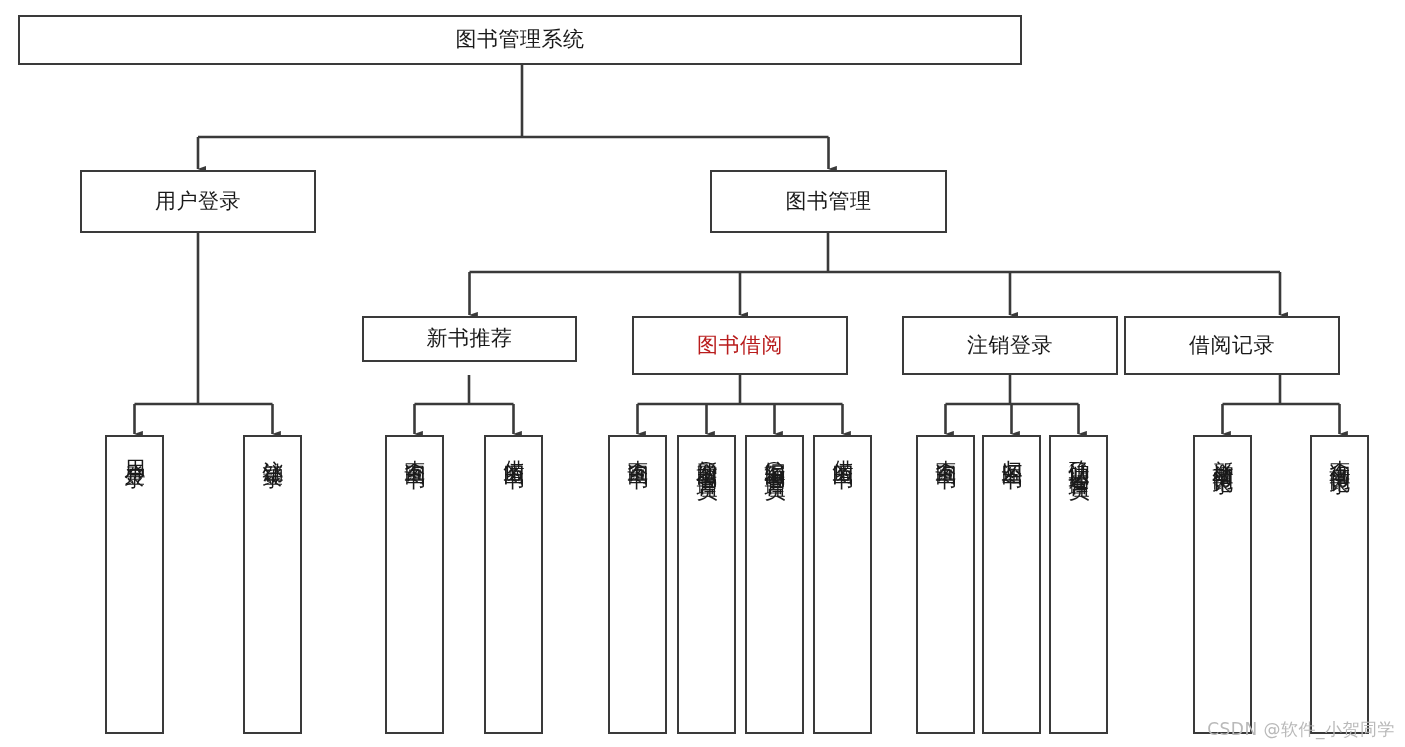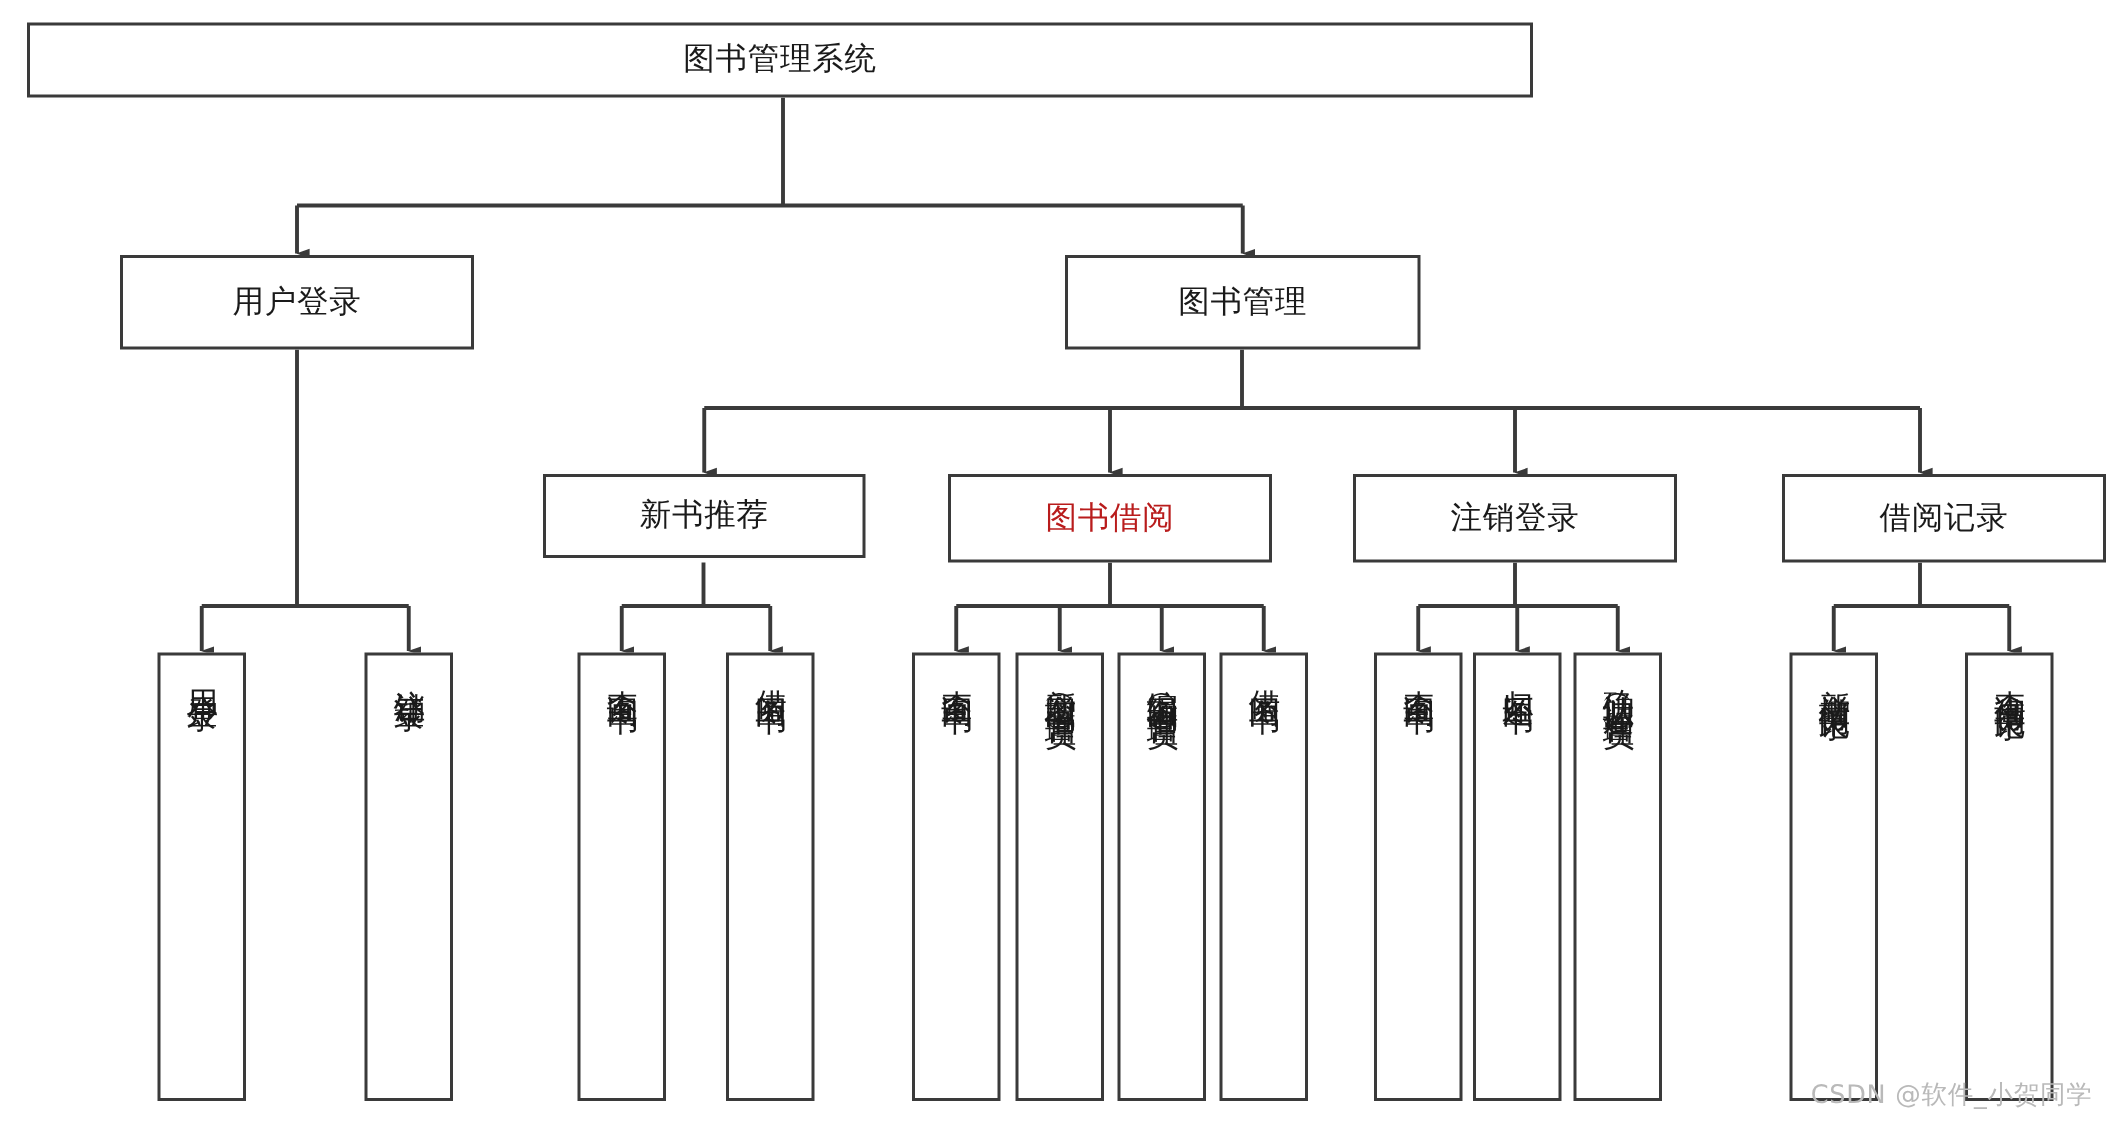--- a/index.html
+++ b/index.html
@@ -114,30 +114,30 @@
   <div id="node-layer">
       <div class="node horiz" style="left: 18px; top: 15px; width: 1004px; height: 50px; border-color: rgb(58, 58, 58); background: rgb(255, 255, 255);">
         <span class="node-label" style="color: rgb(26, 26, 26);">图书管理系统</span>
       </div>
       <div class="node horiz" style="left: 80px; top: 170px; width: 236px; height: 63px; border-color: rgb(58, 58, 58); background: rgb(255, 255, 255);">
         <span class="node-label" style="color: rgb(26, 26, 26);">用户登录</span>
       </div>
       <div class="node horiz" style="left: 710px; top: 170px; width: 237px; height: 63px; border-color: rgb(58, 58, 58); background: rgb(255, 255, 255);">
         <span class="node-label" style="color: rgb(26, 26, 26);">图书管理</span>
       </div>
-      <div class="node horiz" style="left: 362px; top: 316px; width: 215px; height: 56px; border-color: rgb(58, 58, 58); background: rgb(255, 255, 255);">
+      <div class="node horiz" style="left: 362px; top: 316px; width: 215px; height: 46px; border-color: rgb(58, 58, 58); background: rgb(255, 255, 255);">
         <span class="node-label" style="color: rgb(26, 26, 26);">新书推荐</span>
       </div>
       <div class="node horiz" style="left: 632px; top: 316px; width: 216px; height: 59px; border-color: rgb(58, 58, 58); background: rgb(255, 255, 255);">
         <span class="node-label" style="color: #b91c1c;">图书借阅</span>
       </div>
       <div class="node horiz" style="left: 902px; top: 316px; width: 216px; height: 59px; border-color: rgb(58, 58, 58); background: rgb(255, 255, 255);">
         <span class="node-label" style="color: rgb(26, 26, 26);">注销登录</span>
       </div>
-      <div class="node horiz" style="left: 1188px; top: 316px; width: 216px; height: 59px; border-color: rgb(58, 58, 58); background: rgb(255, 255, 255);">
+      <div class="node horiz" style="left: 1124px; top: 316px; width: 216px; height: 59px; border-color: rgb(58, 58, 58); background: rgb(255, 255, 255);">
         <span class="node-label" style="color: rgb(26, 26, 26);">借阅记录</span>
       </div>
       <div class="node vert" style="left: 105px; top: 435px; width: 59px; height: 299px; border-color: rgb(58, 58, 58); background: rgb(255, 255, 255);">
         <span class="node-label" style="color: rgb(26, 26, 26);">用户登录</span>
       </div>
       <div class="node vert" style="left: 243px; top: 435px; width: 59px; height: 299px; border-color: rgb(58, 58, 58); background: rgb(255, 255, 255);">
         <span class="node-label" style="color: rgb(26, 26, 26);">注销登录</span>
       </div>
       <div class="node vert" style="left: 385px; top: 435px; width: 59px; height: 299px; border-color: rgb(58, 58, 58); background: rgb(255, 255, 255);">
         <span class="node-label" style="color: rgb(26, 26, 26);">查询图书</span>

